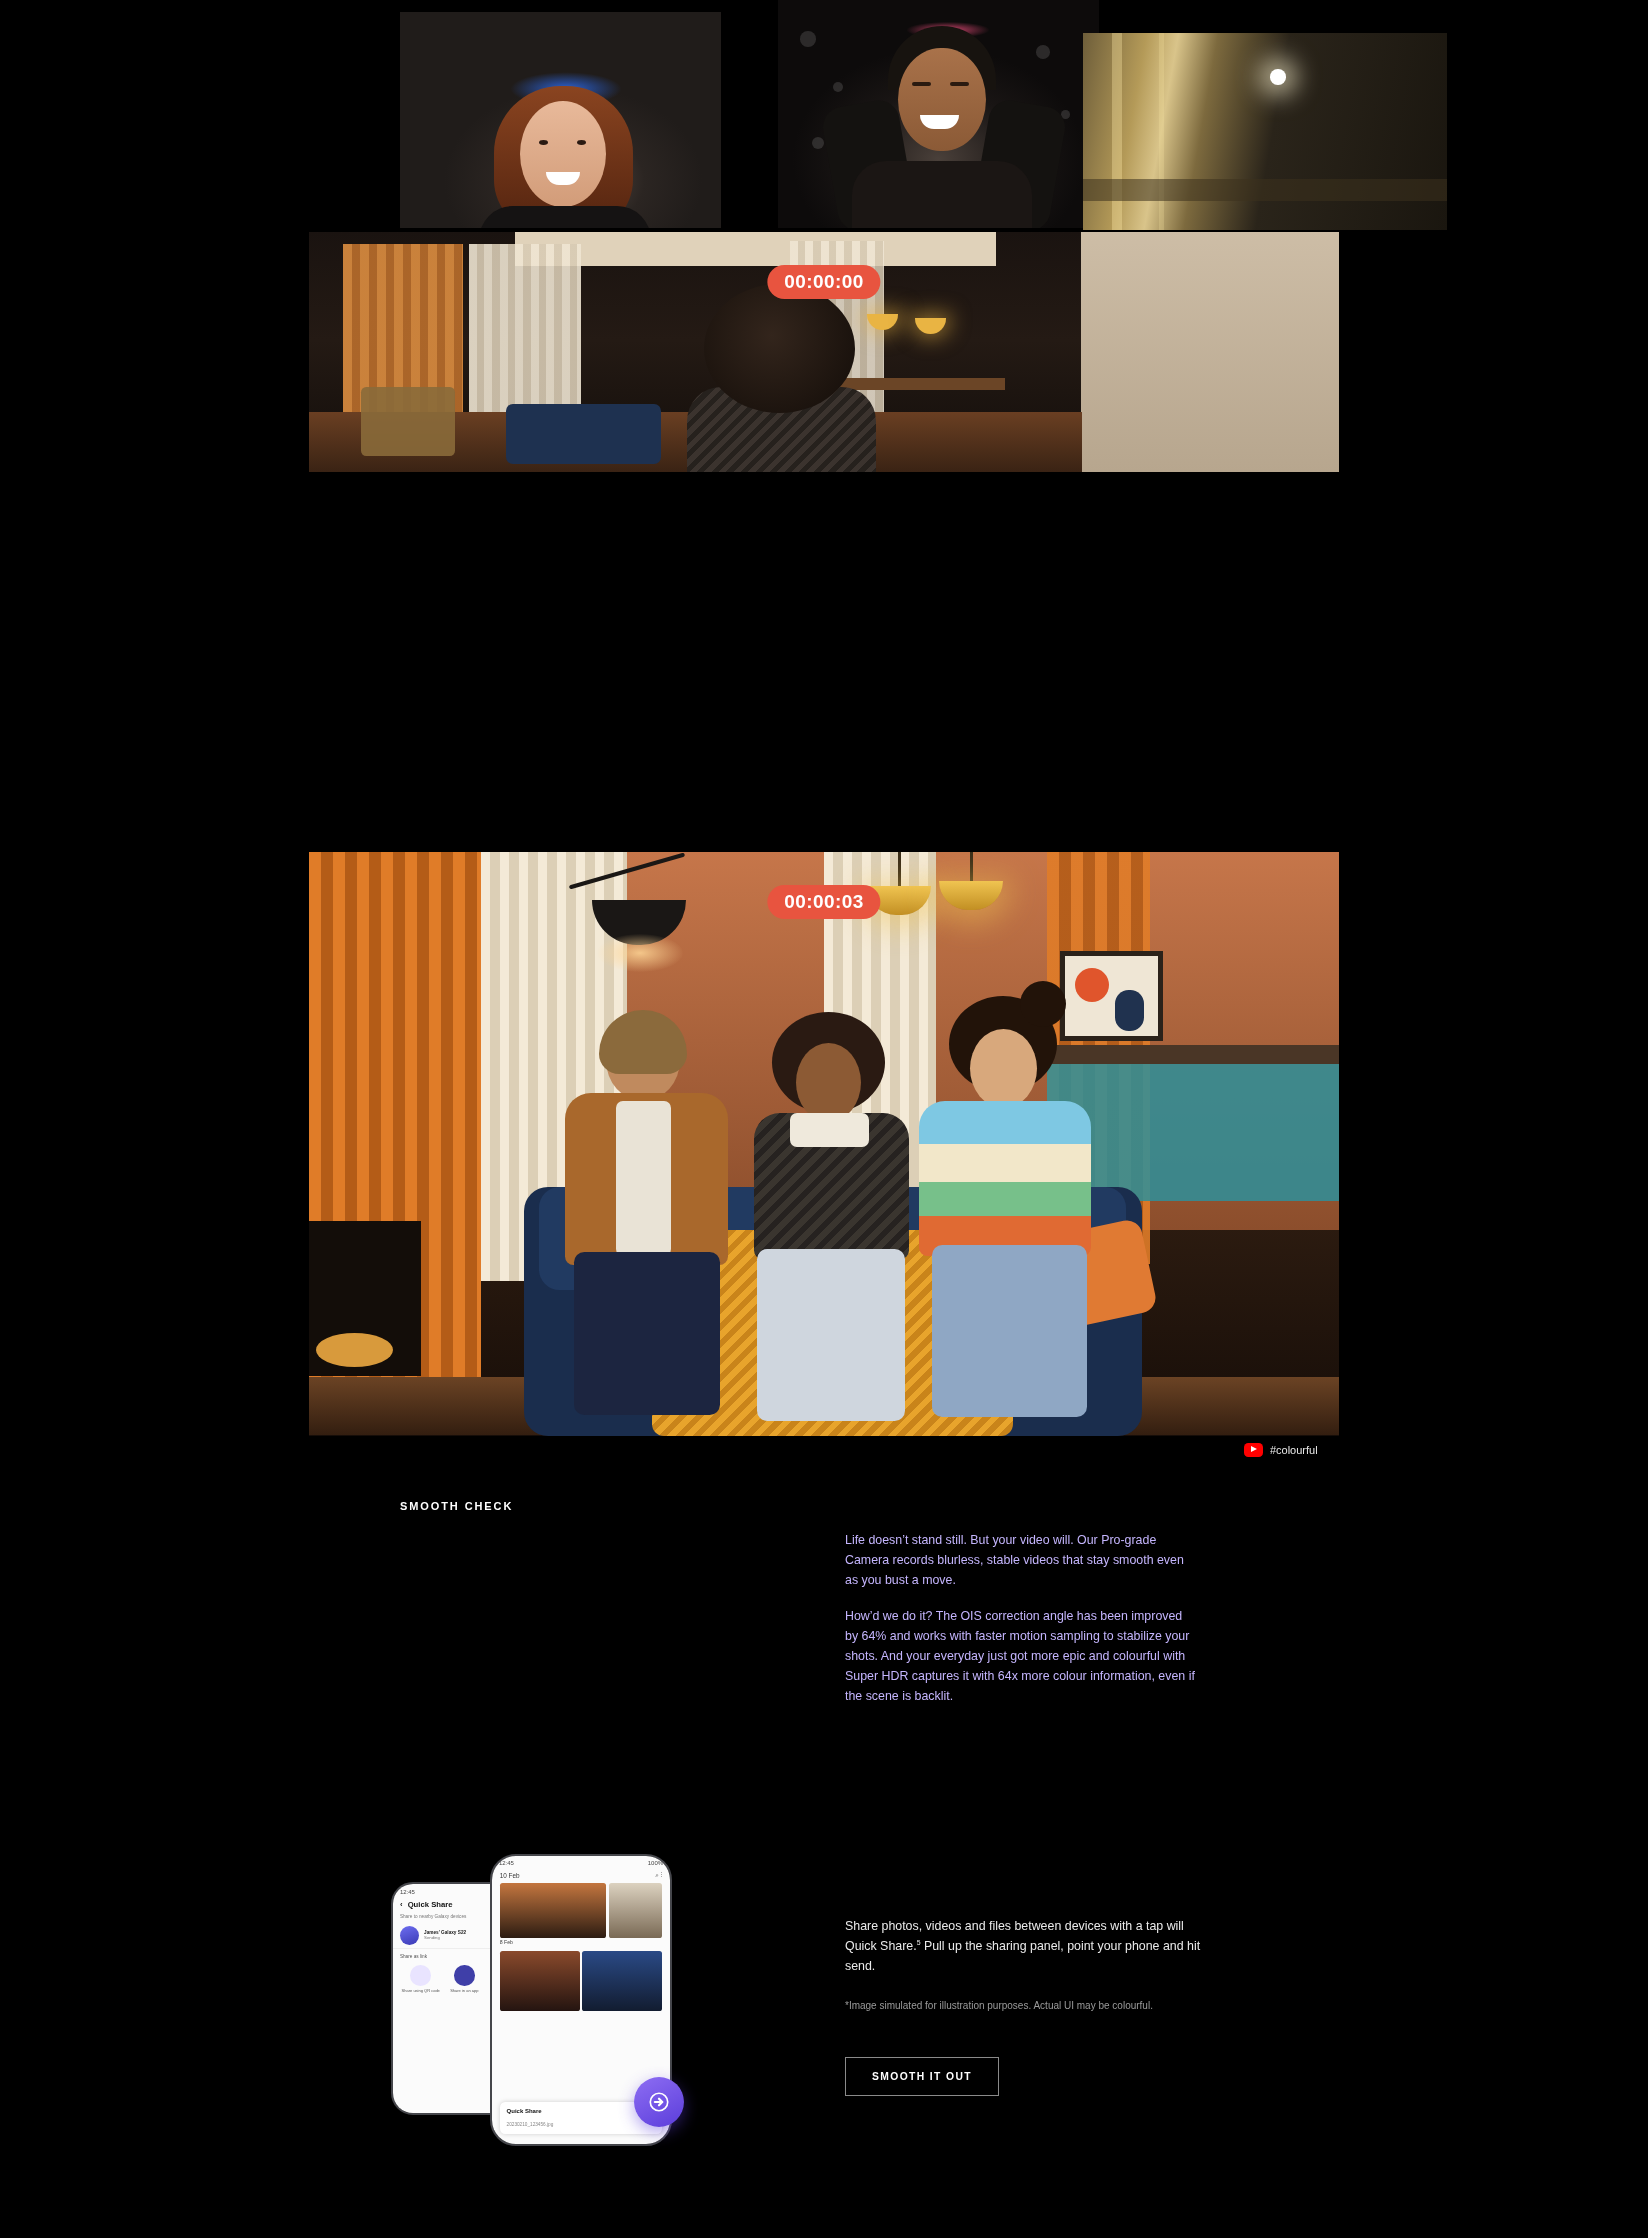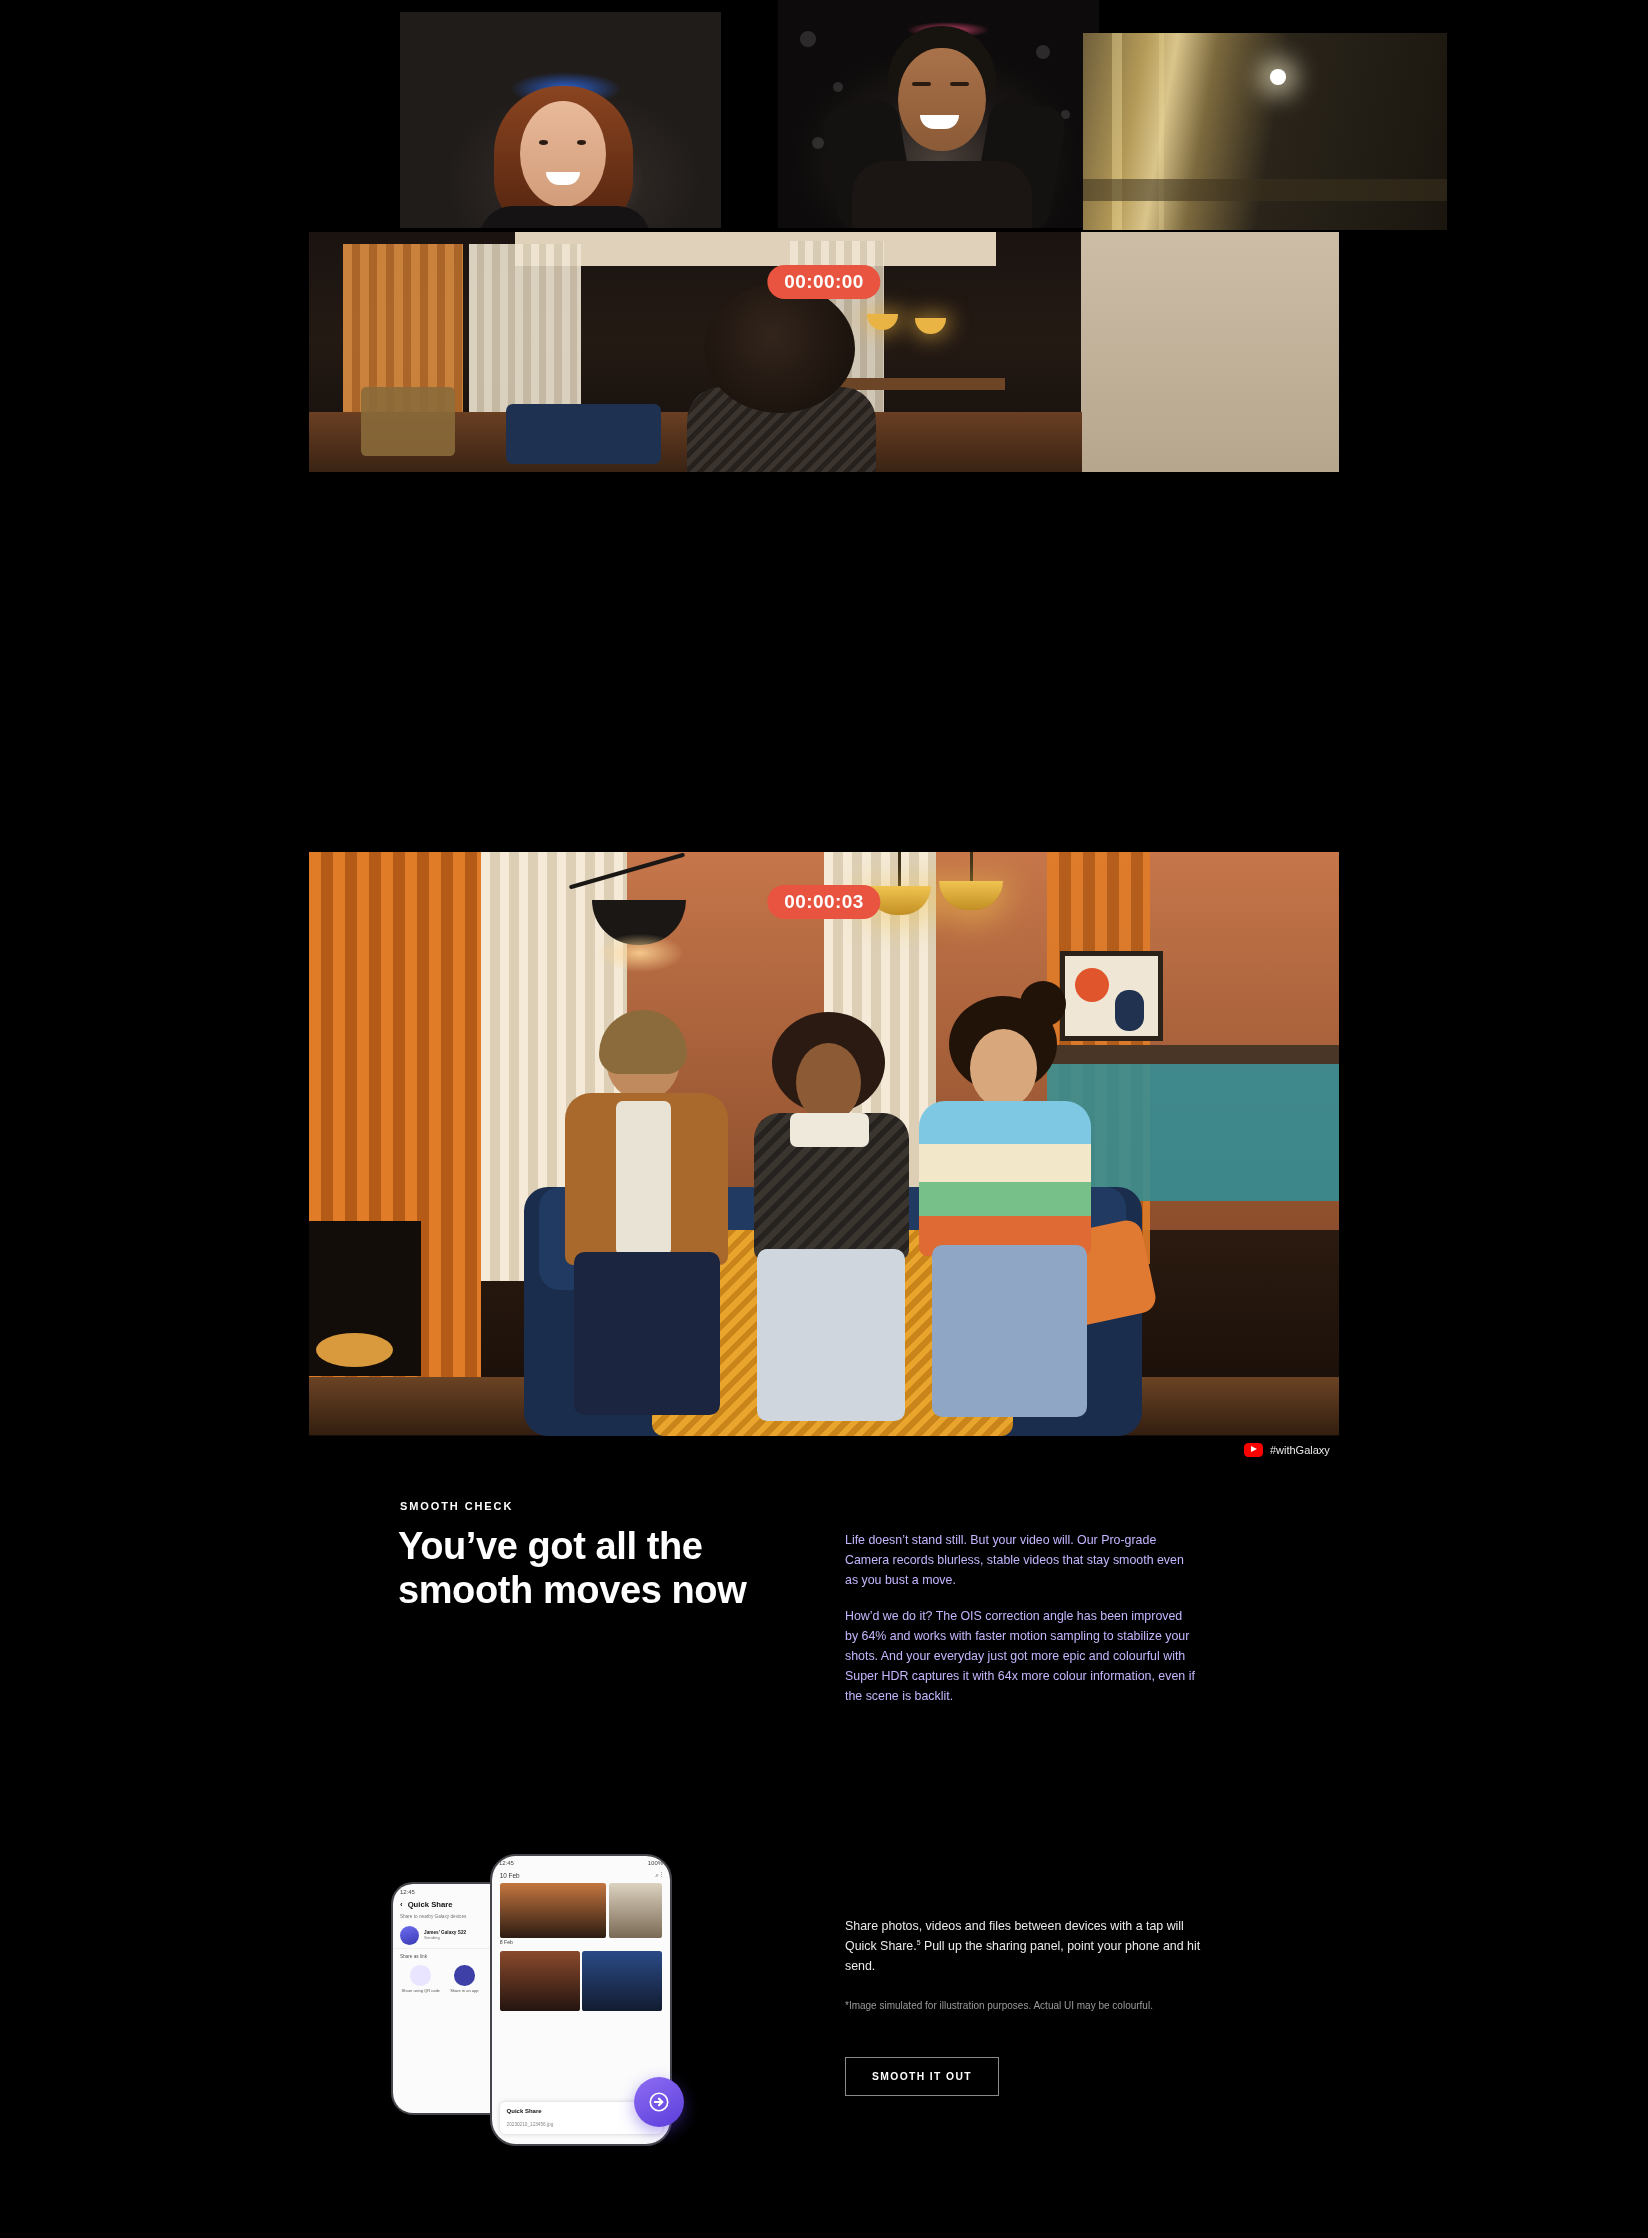--- a/index.html
+++ b/index.html
@@ -292,25 +292,24 @@
       <div class="p-head" style="left:60px;top:13.7px;width:67px;height:79px;background:#d8a87c;"></div>
       <div class="p-body" style="left:8.6px;top:86px;width:172px;height:155px;background:linear-gradient(180deg,#7ec8e3 0 28%,#f2e7c9 28% 52%,#77c08a 52% 74%,#e06a33 74% 100%);"></div>
       <div class="p-legs" style="left:22px;top:230px;width:155px;height:172px;background:#8fa7c4;"></div>
     </div>
 
     <div class="timer">00:00:03</div>
   </div>
 
   <div class="yt-tag">
     <span class="yt-ico"></span>
-    <span>#withGalaxy</span>
+    <span>#colourful</span>
   </div>
 
   <div class="eyebrow">SMOOTH CHECK</div>
-  <h2 class="headline">You’ve got all the smooth moves now</h2>
   <div class="bodycol">
     <p>Life doesn’t stand still. But your video will. Our Pro-grade Camera records blurless, stable videos that stay smooth even as you bust a move.</p>
     <p>How’d we do it? The OIS correction angle has been improved by 64% and works with faster motion sampling to stabilize your shots. And your everyday just got more epic and colourful with Super HDR captures it with 64x more colour information, even if the scene is backlit.</p>
   </div>
 
   <div class="phones">
 
     <div class="phone phone-back">
       <div class="pscreen">
         <div class="pstatus">

